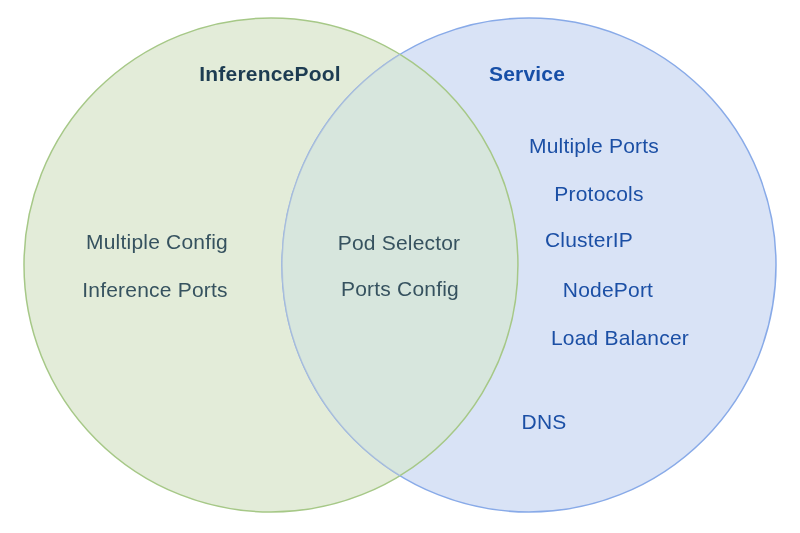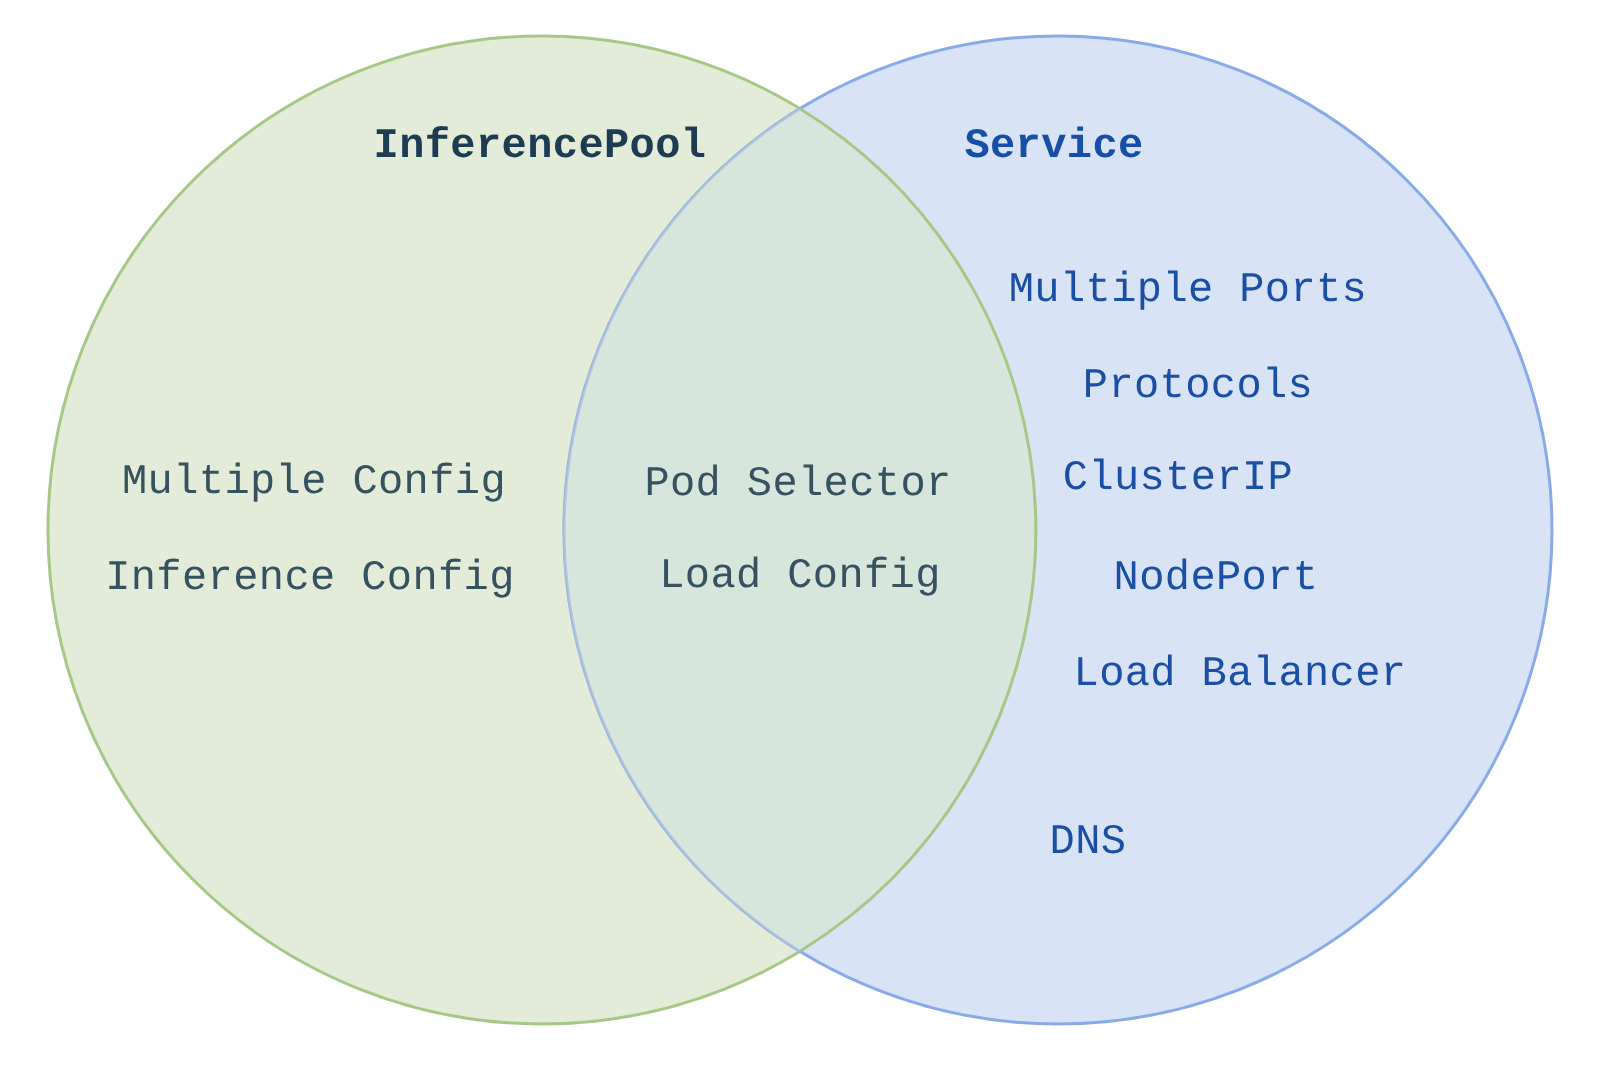--- a/index.html
+++ b/index.html
@@ -8,21 +8,20 @@
     width: 800px;
     height: 533px;
     background: #ffffff;
     overflow: hidden;
     font-family: "Liberation Sans", sans-serif;
   }
   .stage {
     position: relative;
     width: 800px;
     height: 374px;
-    font-family: Liberation Mono, monospace;
   }
   .stage svg {
     position: absolute;
     left: 0;
     top: 0;
   }
   .label {
     position: absolute;
     transform: translate(-50%, -50%);
     white-space: nowrap;
@@ -56,24 +55,24 @@
 
     <path d="M 400 54.4 A 247 247 0 0 1 400 475.6" fill="none" stroke-width="1.5" stroke="#a6c887"></path>
 
     <path d="M 400 475.6 A 247 247 0 0 1 400 54.4" fill="none" stroke-width="1.5" stroke-opacity="0.75" stroke="#a9bdda"></path>
   </svg>
 
   <div class="label title green-title" style="left:270px; top:74px;">InferencePool</div>
   <div class="label title blue-title" style="left:527px; top:74px;">Service</div>
 
   <div class="label item green-text" style="left:157px; top:242px;">Multiple Config</div>
-  <div class="label item green-text" style="left:155px; top:290px;">Inference Config</div>
+  <div class="label item green-text" style="left:155px; top:290px;">Inference Ports</div>
 
   <div class="label item green-text" style="left:399px; top:243px;">Pod Selector</div>
-  <div class="label item green-text" style="left:400px; top:289px;">Load Config</div>
+  <div class="label item green-text" style="left:400px; top:289px;">Ports Config</div>
 
   <div class="label item blue-text" style="left:594px; top:146px;">Multiple Ports</div>
   <div class="label item blue-text" style="left:599px; top:194px;">Protocols</div>
   <div class="label item blue-text" style="left:589px; top:240px;">ClusterIP</div>
   <div class="label item blue-text" style="left:608px; top:290px;">NodePort</div>
   <div class="label item blue-text" style="left:620px; top:338px;">Load Balancer</div>
   <div class="label item blue-text" style="left:544px; top:422px;">DNS</div>
 
 </div>
 

